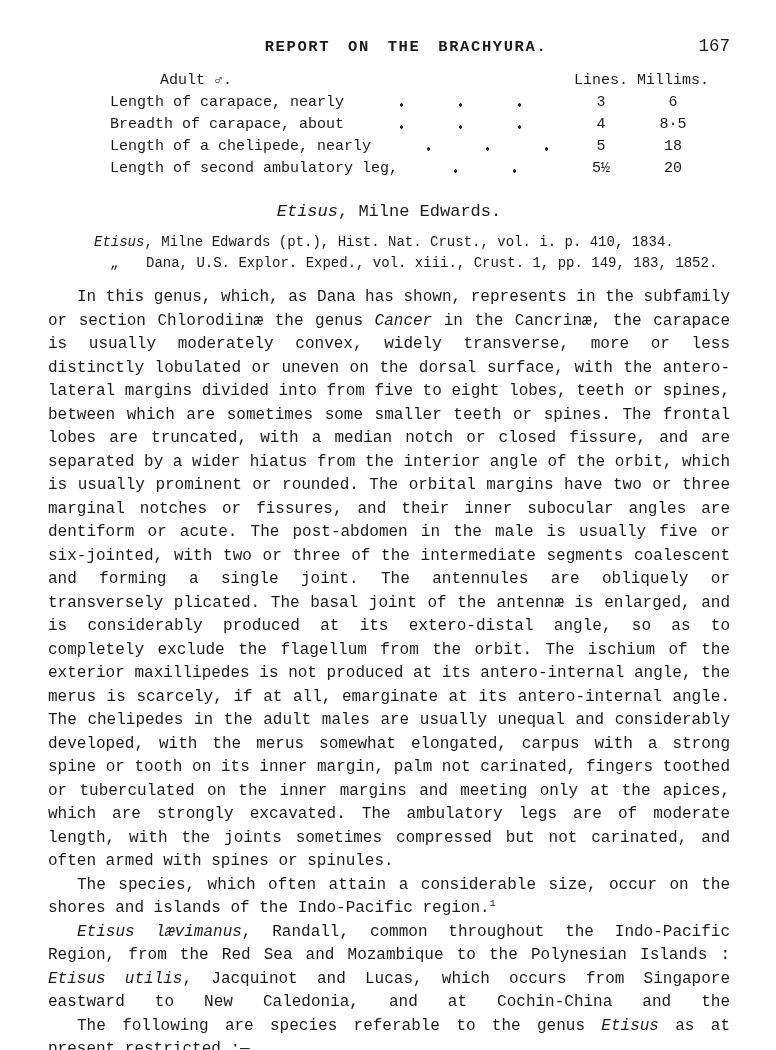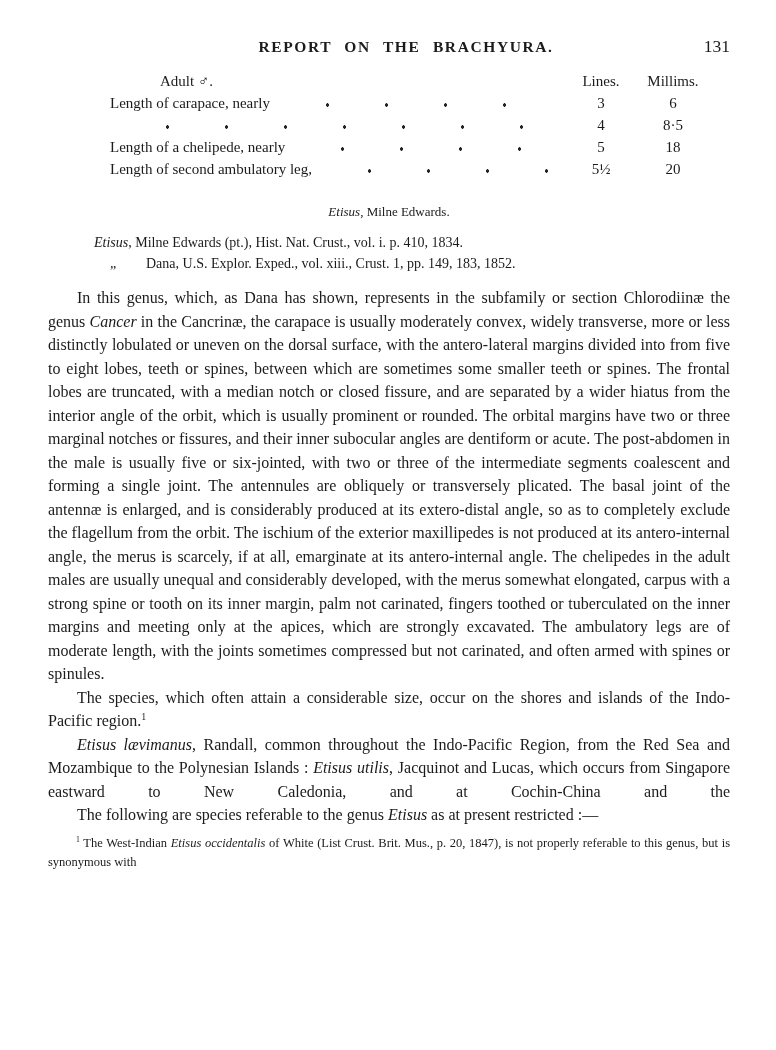--- a/index.html
+++ b/index.html
@@ -3,21 +3,21 @@
 <meta charset="utf-8">
 <style>
   html, body { margin: 0; padding: 0; background: #e8e8e8; }
   .page {
     position: relative;
     width: 776px;
     height: 1050px;
     margin: 0 auto;
     background: #ffffff;
     color: #1b1b1b;
-    font-family: Liberation Serif, serif;
+    font-family: Liberation Mono, monospace;
     overflow: hidden;
   }
   
   .running-head {
     position: relative;
     padding-top: 38px;
     height: 26px;
   }
   .rh-title {
     position: absolute;
@@ -65,21 +65,21 @@
     background-repeat: repeat-x;
     background-position: left 14px bottom 5px;
   }
   .cell-lines   { flex: 0 0 58px; text-align: center; white-space: nowrap; }
   .cell-millims { flex: 0 0 86px; text-align: center; white-space: nowrap; }
 
   
   .genus-heading {
     margin-top: 20px;
     text-align: center;
-    font-size: 13px;
+    font-size: 17px;
     line-height: 24px;
   }
   
   .citations { margin-top: 8px; font-size: 14px; line-height: 21px; }
   .cit-line { margin-left: 46px; white-space: nowrap; }
   .cit-line .ditto {
     display: inline-block;
     width: 52px;
     padding-left: 16px;
     box-sizing: border-box;
@@ -96,40 +96,41 @@
     text-indent: 28px;
   }
 </style>
 </head>
 <body>
 
 <div class="page">
 
   <div class="running-head">
     <div class="rh-title">REPORT ON THE BRACHYURA.</div>
-    <div class="rh-page-number">131</div>
+    <div class="rh-page-number">167</div>
   </div>
 
   <div class="content">
 
 
     <div class="meas-table">
       <div class="meas-row meas-caption-row">
         <span class="meas-caption">Adult ♂.</span>
         <span class="spacer"></span>
         <span class="cell-lines">Lines.</span>
         <span class="cell-millims">Millims.</span>
       </div>
       <div class="meas-row">
         <span class="meas-label">Length of carapace, nearly</span>
         <span class="leader"></span>
         <span class="cell-lines">3</span>
         <span class="cell-millims">6</span>
       </div>
       <div class="meas-row">
+        <span class="meas-label">Breadth of carapace, about</span>
         <span class="leader"></span>
         <span class="cell-lines">4</span>
         <span class="cell-millims">8·5</span>
       </div>
       <div class="meas-row">
         <span class="meas-label">Length of a chelipede, nearly</span>
         <span class="leader"></span>
         <span class="cell-lines">5</span>
         <span class="cell-millims">18</span>
       </div>

